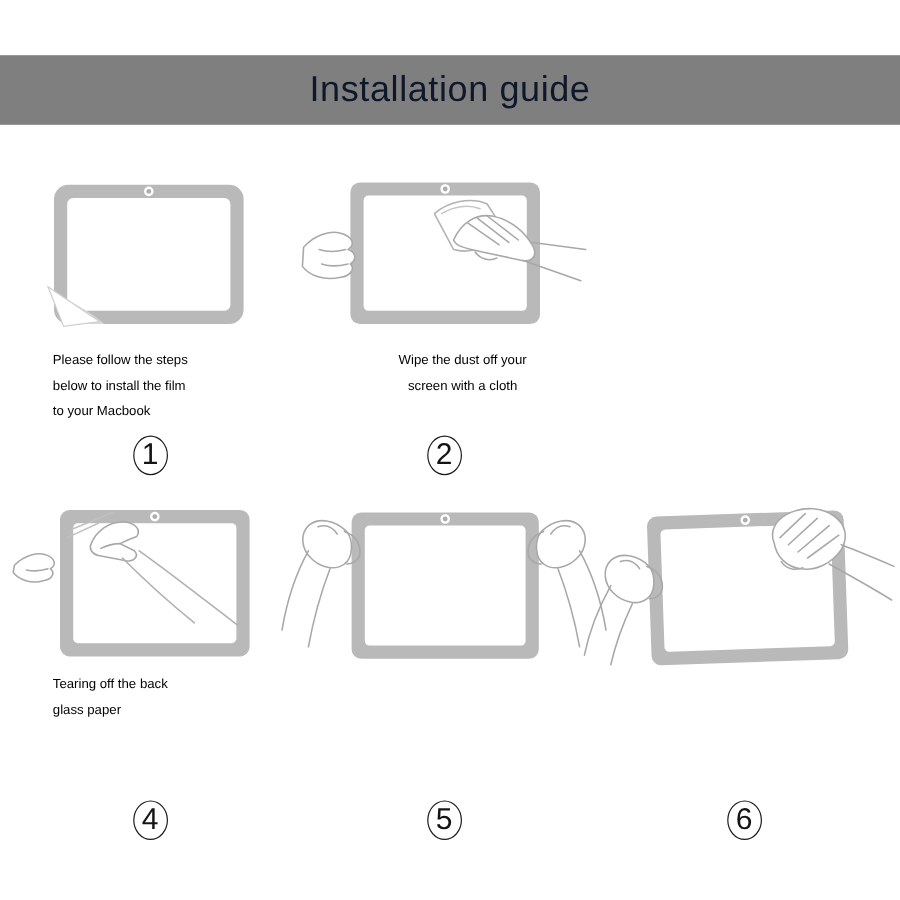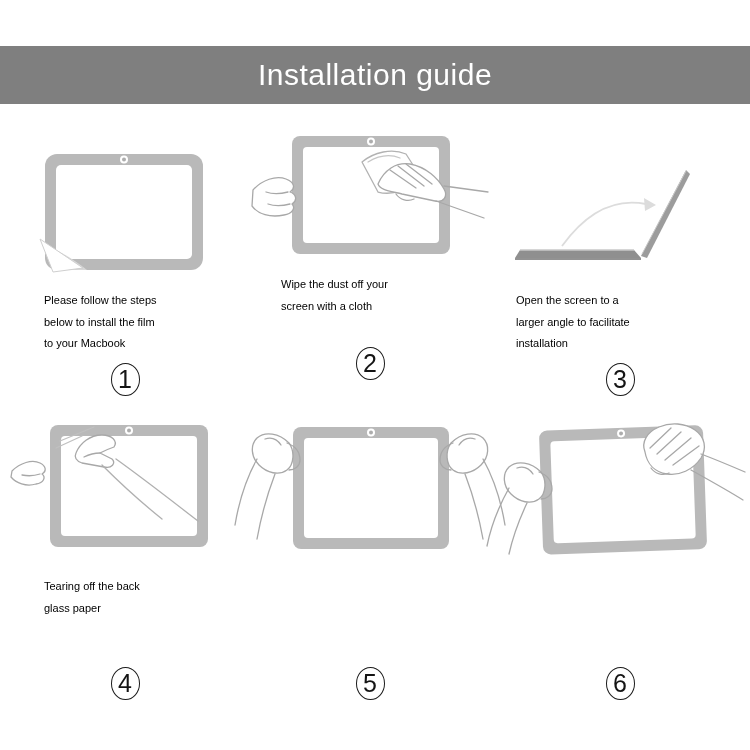--- a/index.html
+++ b/index.html
@@ -1,34 +1,34 @@
 <!DOCTYPE html>
 <html><head>
 <meta charset="utf-8">
 <style>
   html,body{margin:0;padding:0;background:#ffffff;}
   .page{position:relative;width:750px;height:750px;background:#ffffff;overflow:hidden;
         font-family:"Liberation Sans","DejaVu Sans",sans-serif;}
   .banner{position:absolute;top:46px;left:0;width:750px;height:58px;background:#7f7f7f;
           display:flex;align-items:center;justify-content:center;}
-  .banner-title{color:#ffffff;font-size:30px;letter-spacing:.5px;}
+  .banner-title{color:#0f172a;font-size:30px;letter-spacing:.5px;}
   .cell{position:absolute;display:flex;flex-direction:column;overflow:visible;}
   .ill{display:flex;align-items:center;justify-content:center;overflow:visible;}
   .row1 .ill{height:148px;}
   .row2 .ill{height:138px;}
   .txt{font-size:11px;line-height:21.5px;color:#000000;white-space:pre-line;margin-top:2px;}
   .num{margin-top:auto;align-self:center;width:29px;height:33px;border:1.5px solid #1c1c1c;
        border-radius:50%;display:flex;align-items:center;justify-content:center;
        font-size:25px;color:#141414;box-sizing:border-box;}
   .row1 .num{margin-bottom:4px;}
   .row2 .num{margin-bottom:12px;}
   .c1{left:0;top:140px;width:250px;height:260px;}
-  .c2{left:250px;top:124px;width:240px;height:260px;}
+  .c2{left:250px;top:140px;width:240px;height:260px;text-align:center;}
   .c3{left:490px;top:140px;width:260px;height:260px;}
-  .c4{left:0;top:420px;width:250px;height:292px;gap:16px;}
+  .c4{left:0;top:420px;width:250px;height:292px;}
   .c5{left:250px;top:420px;width:240px;height:292px;}
   .c6{left:490px;top:420px;width:260px;height:292px;}
   .p1{padding-left:44px;}
   .p2{padding-left:31px;}
   .p3{padding-left:26px;}
   .ill-left{justify-content:flex-start;padding-left:10px;}
   svg{overflow:visible;display:block;}
 </style>
 </head>
 <body>
@@ -77,37 +77,20 @@
           <path d="M194,58 L238,64" fill="none"></path>
           <path d="M186,73 L234,90" fill="none"></path>
         </g>
       </svg>
     </div>
     <div class="txt p2">Wipe the dust off your
 screen with a cloth</div>
     <div class="num">2</div>
   </div>
 
-  <div class="cell row1 c3">
-    <div class="ill ill-left">
-      <svg width="230" height="132" viewBox="0 0 230 132">
-        <path d="M62,98 C88,62 116,50 146,56" fill="none" stroke="#dcdcdc" stroke-width="1.8"></path>
-        <polygon points="144,50 156,57 145,63" fill="#dcdcdc"></polygon>
-        <polygon points="20,102 134,102 141,110 15,110" fill="#8f8f8f"></polygon>
-        <line x1="20" y1="102" x2="134" y2="102" stroke="#c9c9c9" stroke-width="1.5"></line>
-        <line x1="15" y1="111" x2="141" y2="111" stroke="#6e6e6e" stroke-width="1.5"></line>
-        <polygon points="141,108 186,22 190,26 147,110" fill="#9c9c9c"></polygon>
-        <line x1="142" y1="106" x2="186" y2="23" stroke="#c9c9c9" stroke-width="1"></line>
-      </svg>
-    </div>
-    <div class="txt p3">Open the screen to a
-larger angle to facilitate
-installation</div>
-    <div class="num">3</div>
-  </div>
 
   <div class="cell row2 c4">
     <div class="ill ill-left">
       <svg width="240" height="140" viewBox="0 0 240 140">
         <rect x="40" y="6" width="158" height="122" rx="8" fill="#b9b9b9"></rect>
         <rect x="51" y="17" width="136" height="100" rx="4" fill="#ffffff"></rect>
         <circle cx="119" cy="11.5" r="4" fill="#ffffff"></circle>
         <circle cx="119" cy="11.5" r="2" fill="#adadad"></circle>
         <g stroke="#a8a8a8" stroke-width="1.3" fill="#ffffff" stroke-linejoin="round" stroke-linecap="round">
           <path d="M2,52 C10,44 22,40 30,44 C36,47 37,52 32,55 C36,58 34,64 26,65 C16,68 6,64 1,58 Z"></path>

